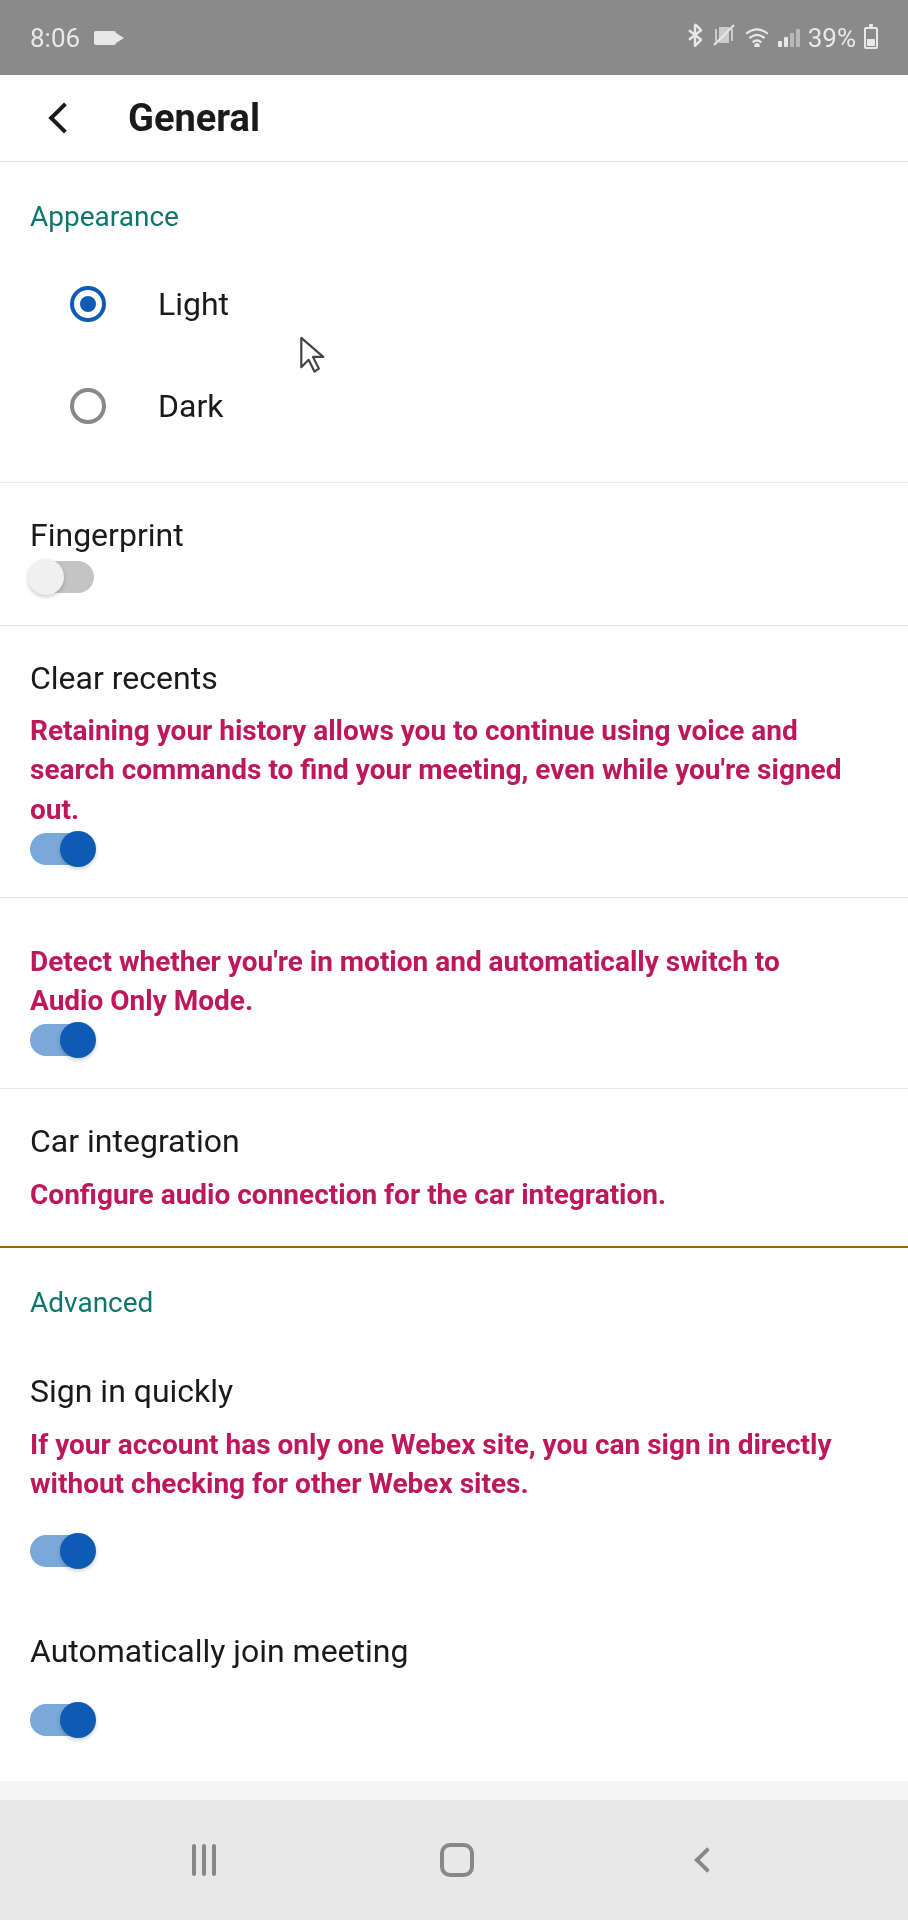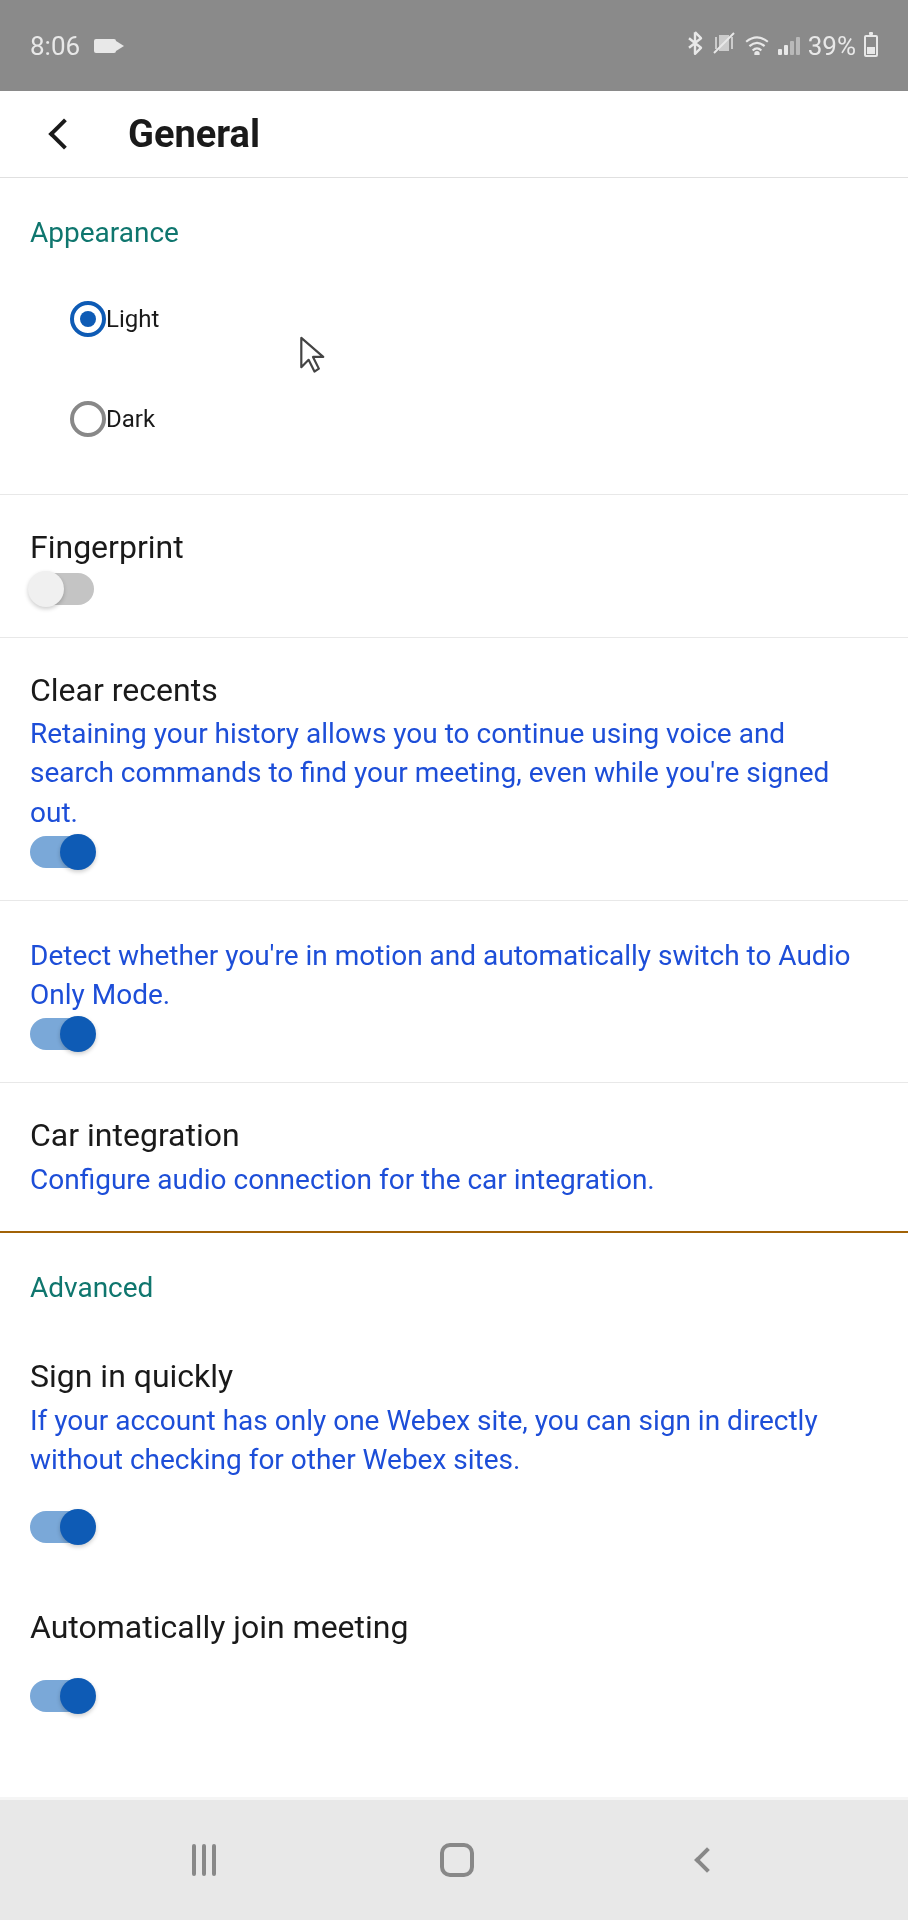--- a/index.html
+++ b/index.html
@@ -11,21 +11,21 @@
     body {
       width: 908px;
       height: 1920px;
       font-family: -apple-system, BlinkMacSystemFont, 'Segoe UI', Roboto, sans-serif;
       background: #f5f5f5;
       overflow: hidden;
       position: relative;
     }
     
     .status-bar {
-      height: 91px;
+      height: 75px;
       background: #8a8a8a;
       color: #e8e8e8;
       display: flex;
       align-items: center;
       justify-content: space-between;
       padding: 0 30px;
       font-size: 26px;
     }
     
     .status-left {
@@ -175,22 +175,23 @@
       height: 16px;
       border-radius: 50%;
       background: #0e5bb5;
     }
     
     .radio-circle.unselected {
       border: 4px solid #888;
     }
     
     .radio-label {
-      font-size: 24px;
+      font-size: 32px;
       color: #1a1a1a;
+      margin-left: 52px;
     }
     
     .setting-item {
       padding: 32px 30px;
       border-top: 1px solid #e8e8e8;
       display: flex;
       align-items: flex-start;
       justify-content: space-between;
       flex-direction: column;
     }
@@ -206,23 +207,24 @@
     }
     
     .setting-title {
       font-size: 32px;
       color: #1a1a1a;
       line-height: 1.3;
     }
     
     .setting-description {
       font-size: 28px;
-      color: #1d4ed8;
-      margin-top: 3px;
+      color: #be185d;
+      margin-top: 12px;
       line-height: 1.4;
+      font-weight: bold;
     }
     
     .toggle {
       width: 64px;
       height: 32px;
       border-radius: 16px;
       position: relative;
       cursor: pointer;
       flex-shrink: 0;
       margin-top: 4px;

